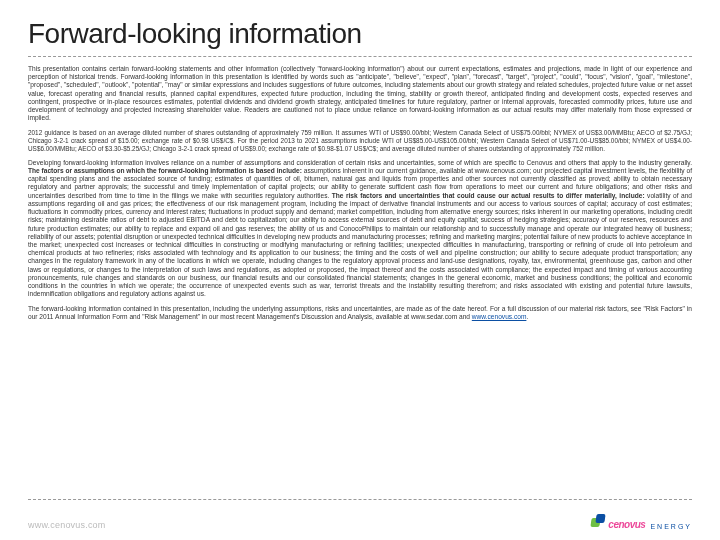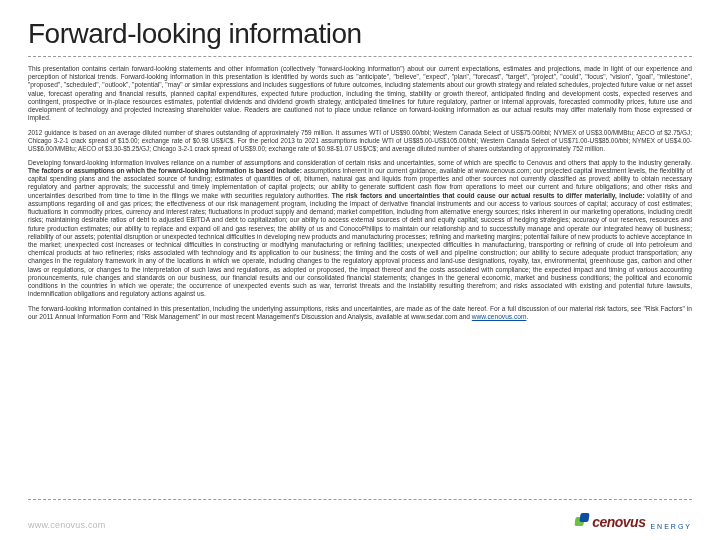--- a/index.html
+++ b/index.html
@@ -17,21 +17,21 @@
   .logo-mark { position: relative; width: 14px; height: 14px; }
   .logo-mark::before, .logo-mark::after {
     content: ""; position: absolute; border-radius: 2px;
   }
   .logo-mark::before {
     left: 0; top: 4px; width: 9px; height: 9px; background: #6fbf44; transform: skewX(-8deg);
   }
   .logo-mark::after {
     left: 5px; top: 0; width: 9px; height: 9px; background: #0b4fa3; transform: skewX(-8deg);
   }
-  .logo-text { font-size: 14px; font-weight: 700; color: #7f1d1d; font-style: italic; letter-spacing: -0.5px; }
+  .logo-text { font-size: 10px; font-weight: 700; color: #ec4899; font-style: italic; letter-spacing: -0.5px; }
   .logo-sub { font-size: 7px; color: #0b4fa3; letter-spacing: 2px; margin-left: 2px; align-self: flex-end; }
 </style>
 </head>
 <body>
 
 <div class="slide">
   <h1>Forward-looking information</h1>
   <hr class="rule">
   <div class="body-text">
     <p>This presentation contains certain forward-looking statements and other information (collectively "forward-looking information") about our current expectations, estimates and projections, made in light of our experience and perception of historical trends. Forward-looking information in this presentation is identified by words such as "anticipate", "believe", "expect", "plan", "forecast", "target", "project", "could", "focus", "vision", "goal", "milestone", "proposed", "scheduled", "outlook", "potential", "may" or similar expressions and includes suggestions of future outcomes, including statements about our growth strategy and related schedules, projected future value or net asset value, forecast operating and financial results, planned capital expenditures, expected future production, including the timing, stability or growth thereof, anticipated finding and development costs, expected reserves and contingent, prospective or in-place resources estimates, potential dividends and dividend growth strategy, anticipated timelines for future regulatory, partner or internal approvals, forecasted commodity prices, future use and development of technology and projected increasing shareholder value. Readers are cautioned not to place undue reliance on forward-looking information as our actual results may differ materially from those expressed or implied.</p>

